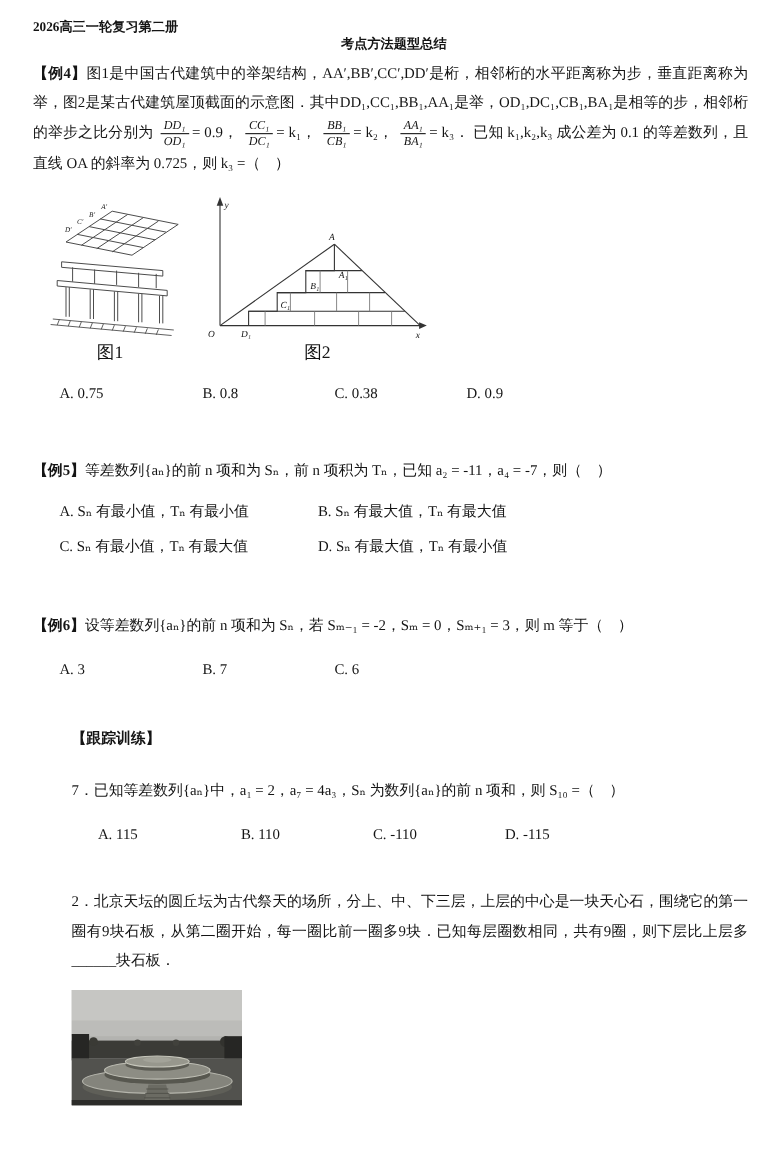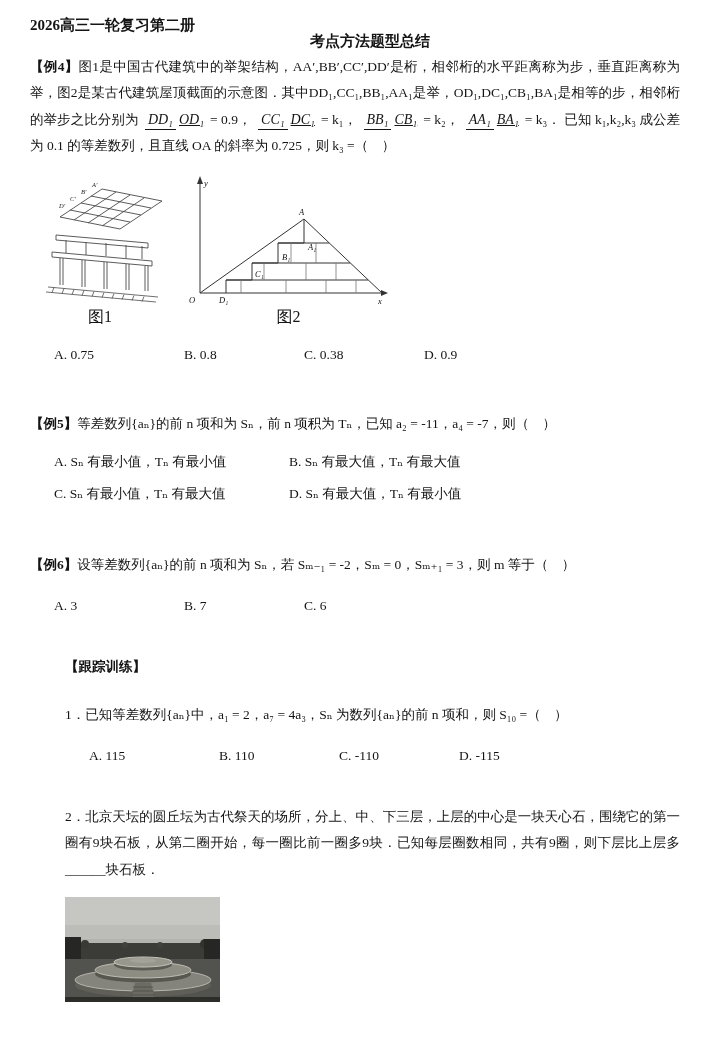--- a/index.html
+++ b/index.html
@@ -2,28 +2,28 @@
 <html><head>
 <meta charset="utf-8">
 <style>
   html,body{margin:0;padding:0;}
   body{
     width:710px;height:1045px;background:#ffffff;color:#141414;
     font-family:"Liberation Serif","DejaVu Serif",serif;
     font-size:13.5px;overflow:hidden;
   }
   .page{padding:16px 30px 0 30px;width:650px;}
-  .hdr{position:relative;height:18px;font-weight:bold;font-size:15px;margin-bottom:20px;}
+  .hdr{position:relative;height:18px;font-weight:bold;font-size:12px;margin-bottom:20px;}
   .hdr-center{position:absolute;left:280px;top:16px;}
   .para{line-height:1.95;text-align:justify;}
   .bold{font-weight:bold;}
-  .frac{display:inline-flex;flex-direction:row;text-align:center;vertical-align:middle;
-        margin:0 3px;font-size:14px;line-height:1.3;}
+  .frac{display:inline-flex;flex-direction:column;text-align:center;vertical-align:middle;
+        margin:0 3px;font-size:11px;line-height:1.3;}
   .frac .fnum{border-bottom:1px solid #141414;padding:0 3px;font-style:italic;}
-  .frac .fden{padding:0 3px;font-style:italic;text-decoration:underline;}
+  .frac .fden{padding:0 3px;font-style:italic;}
   .figrow{display:flex;align-items:flex-end;gap:16px;margin:10px 0 0 0;}
   .figbox{display:flex;flex-direction:column;align-items:center;}
   .figcap{font-size:16px;margin-top:2px;}
   .opts4{display:grid;grid-template-columns:130px 120px 120px auto;
          padding-left:24px;margin-top:16px;line-height:1.6;}
   .opts2{display:grid;grid-template-columns:235px auto;row-gap:10px;
          padding-left:24px;margin-top:8px;line-height:1.6;}
   .sec5{margin-top:46px;}
   .sec6{margin-top:48px;}
   .sec-track{margin-top:42px;margin-left:35px;}
@@ -154,21 +154,21 @@
     <div class="opts4">
       <span>A. 3</span>
       <span>B. 7</span>
       <span>C. 6</span>
     </div>
   </section>
 
   <section class="sec-track">
     <div class="track-title">【跟踪训练】</div>
 
-    <p class="para q1">1．已知等差数列{aₙ}中，a₁ = 2，a₇ = 4a₃，Sₙ 为数列{aₙ}的前 n 项和，则 S₁₀ =（　）</p>
+    <p class="para q1">7．已知等差数列{aₙ}中，a₁ = 2，a₇ = 4a₃，Sₙ 为数列{aₙ}的前 n 项和，则 S₁₀ =（　）</p>
     <div class="opts4">
       <span>A. 115</span>
       <span>B. 110</span>
       <span>C. -110</span>
       <span>D. -115</span>
     </div>
 
     <p class="q2">2．北京天坛的圆丘坛为古代祭天的场所，分上、中、下三层，上层的中心是一块天心石，围绕它的第一圈有9块石板，从第二圈开始，每一圈比前一圈多9块．已知每层圈数相同，共有9圈，则下层比上层多______块石板．</p>
 
     <div class="photo">

